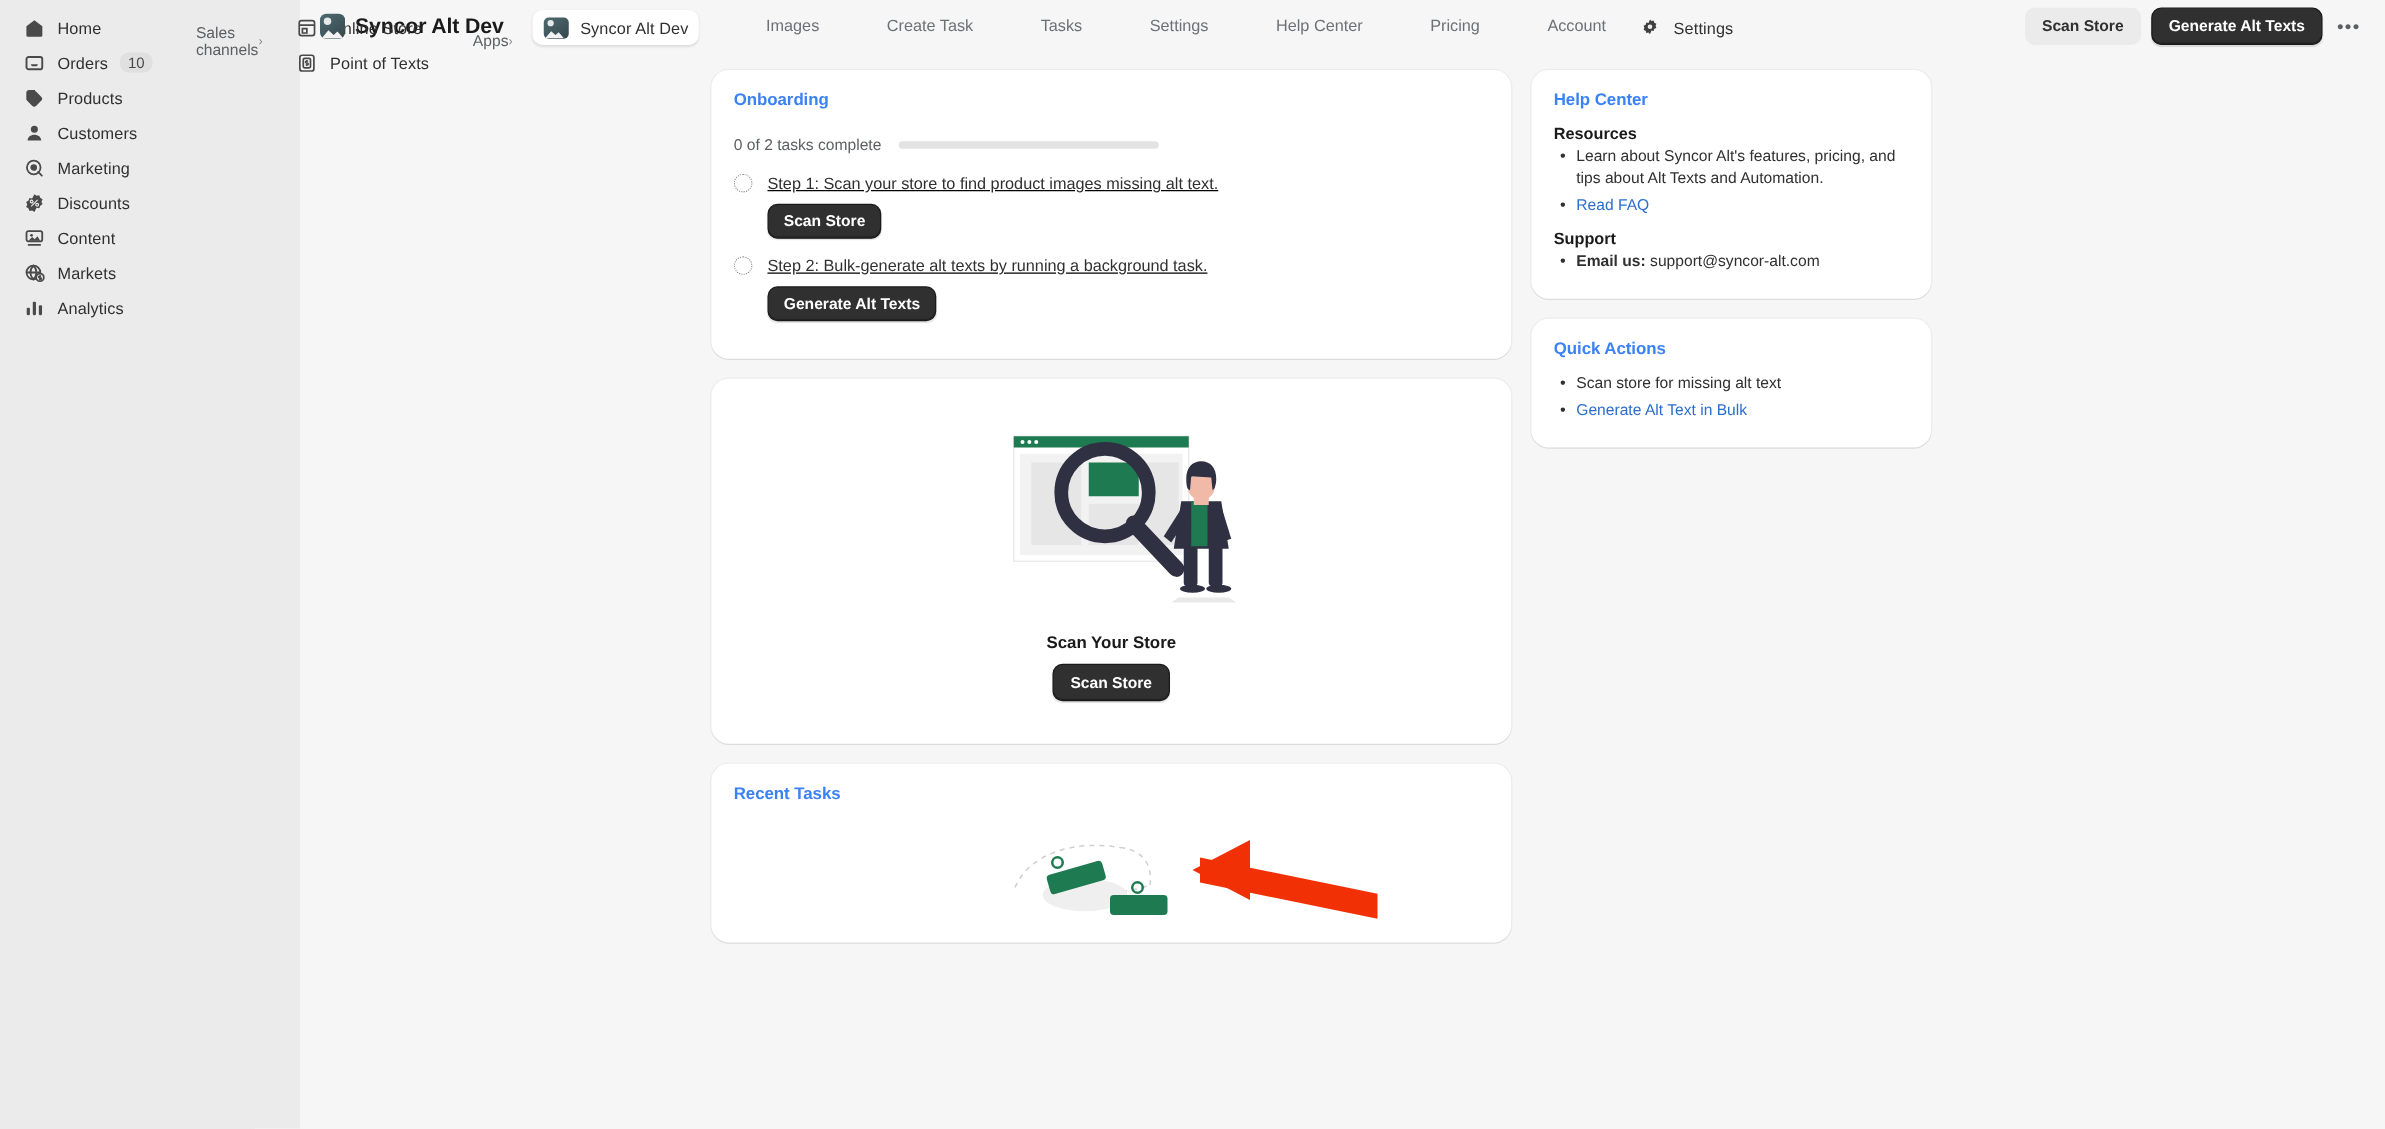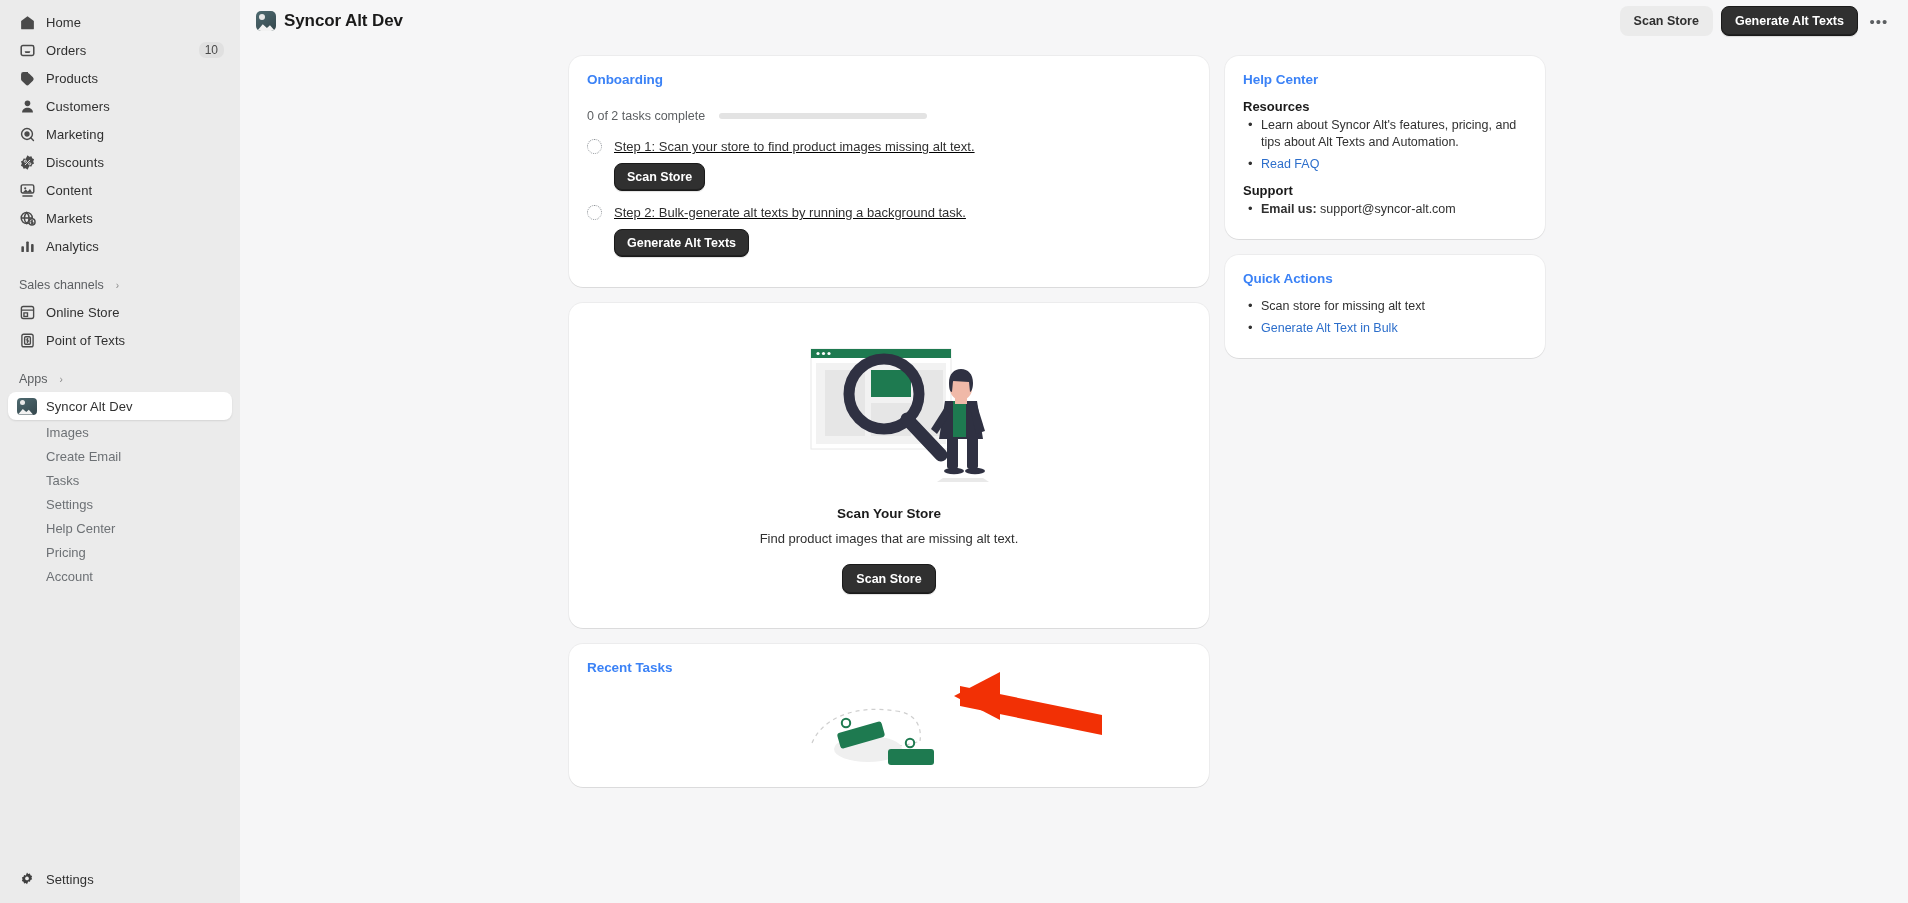--- a/index.html
+++ b/index.html
@@ -9,21 +9,21 @@
     font-family: "Liberation Sans", sans-serif;
     background: #f6f6f7;
     overflow: hidden;
   }
   .app { display: flex; width: 1908px; height: 903px; position: relative; }
 
   
   .sidebar {
     width: 240px; height: 903px;
     background: #ebebeb;
-    display: flex; flex-direction: column;
+    display: flex; 
     padding-top: 8px;
     flex: 0 0 240px;
     position: relative;
   }
   .nav-list { display: flex; flex-direction: column; }
   .nav-item {
     display: flex; align-items: center;
     height: 28px; margin: 0 8px 0 8px;
     padding: 0 8px 0 10px;
     border-radius: 8px;
@@ -37,21 +37,21 @@
   .nav-label {
     font-size: 13px; color: #303030; letter-spacing: .1px;
     white-space: nowrap; flex: 1;
   }
   .nav-badge {
     font-size: 12px; color: #4a4a4a;
     background: #e0e0e0; border-radius: 7px;
     padding: 1px 6px; line-height: 14px;
   }
   .section-head {
-    display:flex; align-items:center; gap: 12px;
+    display:flex; align-items:center; gap: 0;
     font-size: 12.5px; color: #5c5f62;
     padding: 0 8px 0 19px; height: 26px;
     margin-top: 12px; cursor: pointer;
   }
   .section-head .chev { font-size: 10px; color: #8a8a8a; }
   .sub-item {
     display:flex; align-items:center;
     height: 24px; margin: 0 8px;
     padding-left: 38px; border-radius: 8px;
     font-size: 13px; color: #6d7175; cursor: pointer;
@@ -334,21 +334,21 @@
       <span class="nav-icon">
         <span class="app-icon" style="width:17px;height:17px;border-radius:4px;">
           <span class="sun" style="width:5px;height:5px;top:2px;left:2.5px;"></span>
           <span class="mtn" style="width:15px;height:9px;"></span>
         </span>
       </span>
       <span class="nav-label" style="font-weight:400;">Syncor Alt Dev</span>
     </div>
 
     <div class="sub-item">Images</div>
-    <div class="sub-item">Create Email</div>
+    <div class="sub-item">Create Task</div>
     <div class="sub-item">Tasks</div>
     <div class="sub-item">Settings</div>
     <div class="sub-item">Help Center</div>
     <div class="sub-item">Pricing</div>
     <div class="sub-item">Account</div>
 
     <div class="sidebar-spacer"></div>
 
     <div class="sidebar-bottom">
       <div class="nav-item">
@@ -441,21 +441,20 @@
               <path d="M156 62 h32 l6 38 h-44z" fill="#2f3142"></path>
               <path d="M164 62 h13 v36 h-13z" fill="#1e7a50"></path>
               <path d="M188 66 l8 26 -9 3 -6-26z" fill="#2f3142"></path>
               <path d="M156 68 l-14 22 6 5 13-20z" fill="#2f3142"></path>
               <circle cx="172" cy="50" r="11" fill="#f0b9a8"></circle>
               <path d="M161 50a11 11 0 0 1 22 0v-4a11 11 0 0 0-22 0z" fill="#2f3142"></path>
               <path d="M160 44c0-9 5-14 12-14s12 5 12 14c0 6-2 9-3 9l-1-10-16-1-1 11c-2 0-3-3-3-9z" fill="#2f3142"></path>
               <rect x="166" y="59" width="12" height="6" fill="#f0b9a8"></rect>
             </svg>
             <div class="scan-title">Scan Your Store</div>
-            <div class="scan-desc">Find product images that are missing alt text.</div>
             <button class="btn btn-primary">Scan Store</button>
           </section>
 
           <section class="card recent-card">
             <div class="card-title">Recent Tasks</div>
             <svg class="recent-illus" viewBox="0 0 170 90">
               <path d="M8 46 C20 18 56 8 92 14" fill="none" stroke="#cfcfcf" stroke-width="1.2" stroke-dasharray="4 4"></path>
               <path d="M92 14 C112 16 118 30 116 44" fill="none" stroke="#cfcfcf" stroke-width="1.2" stroke-dasharray="4 4"></path>
               <path d="M62 46 C80 52 100 50 116 44" fill="none" stroke="#cfcfcf" stroke-width="1.2" stroke-dasharray="4 4"></path>
               <ellipse cx="64" cy="52" rx="34" ry="13" fill="#efefef"></ellipse>

